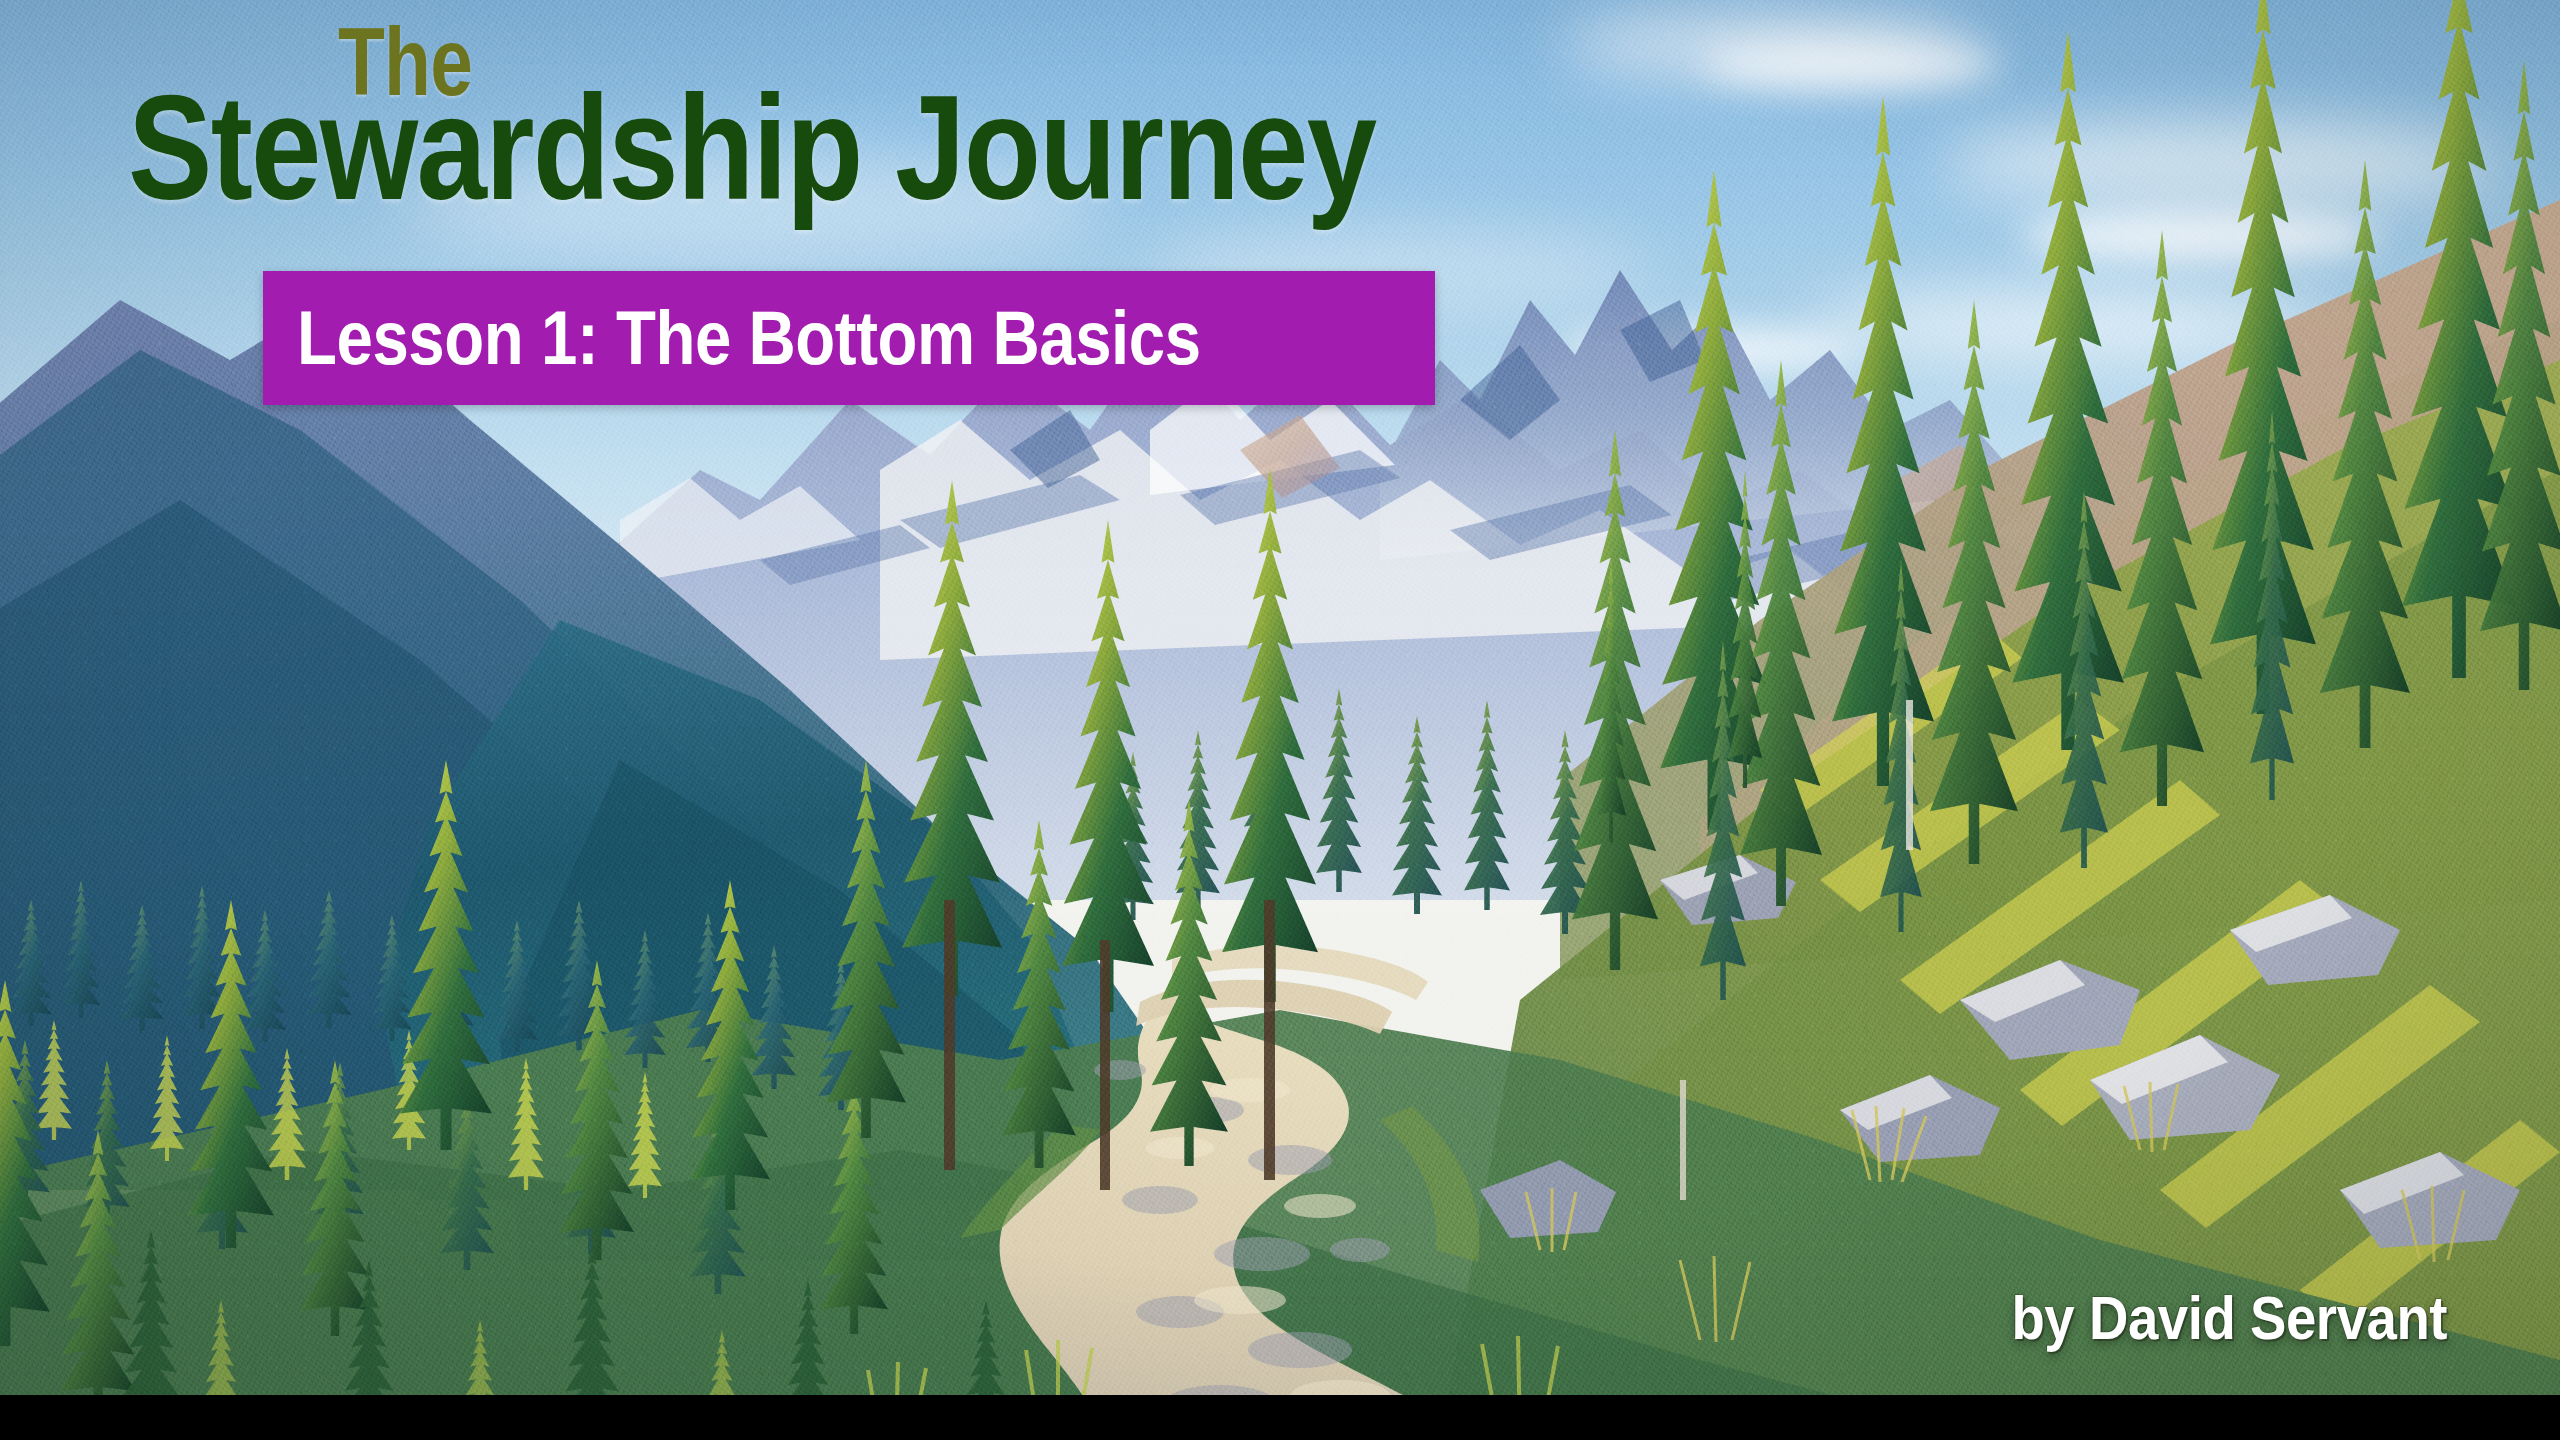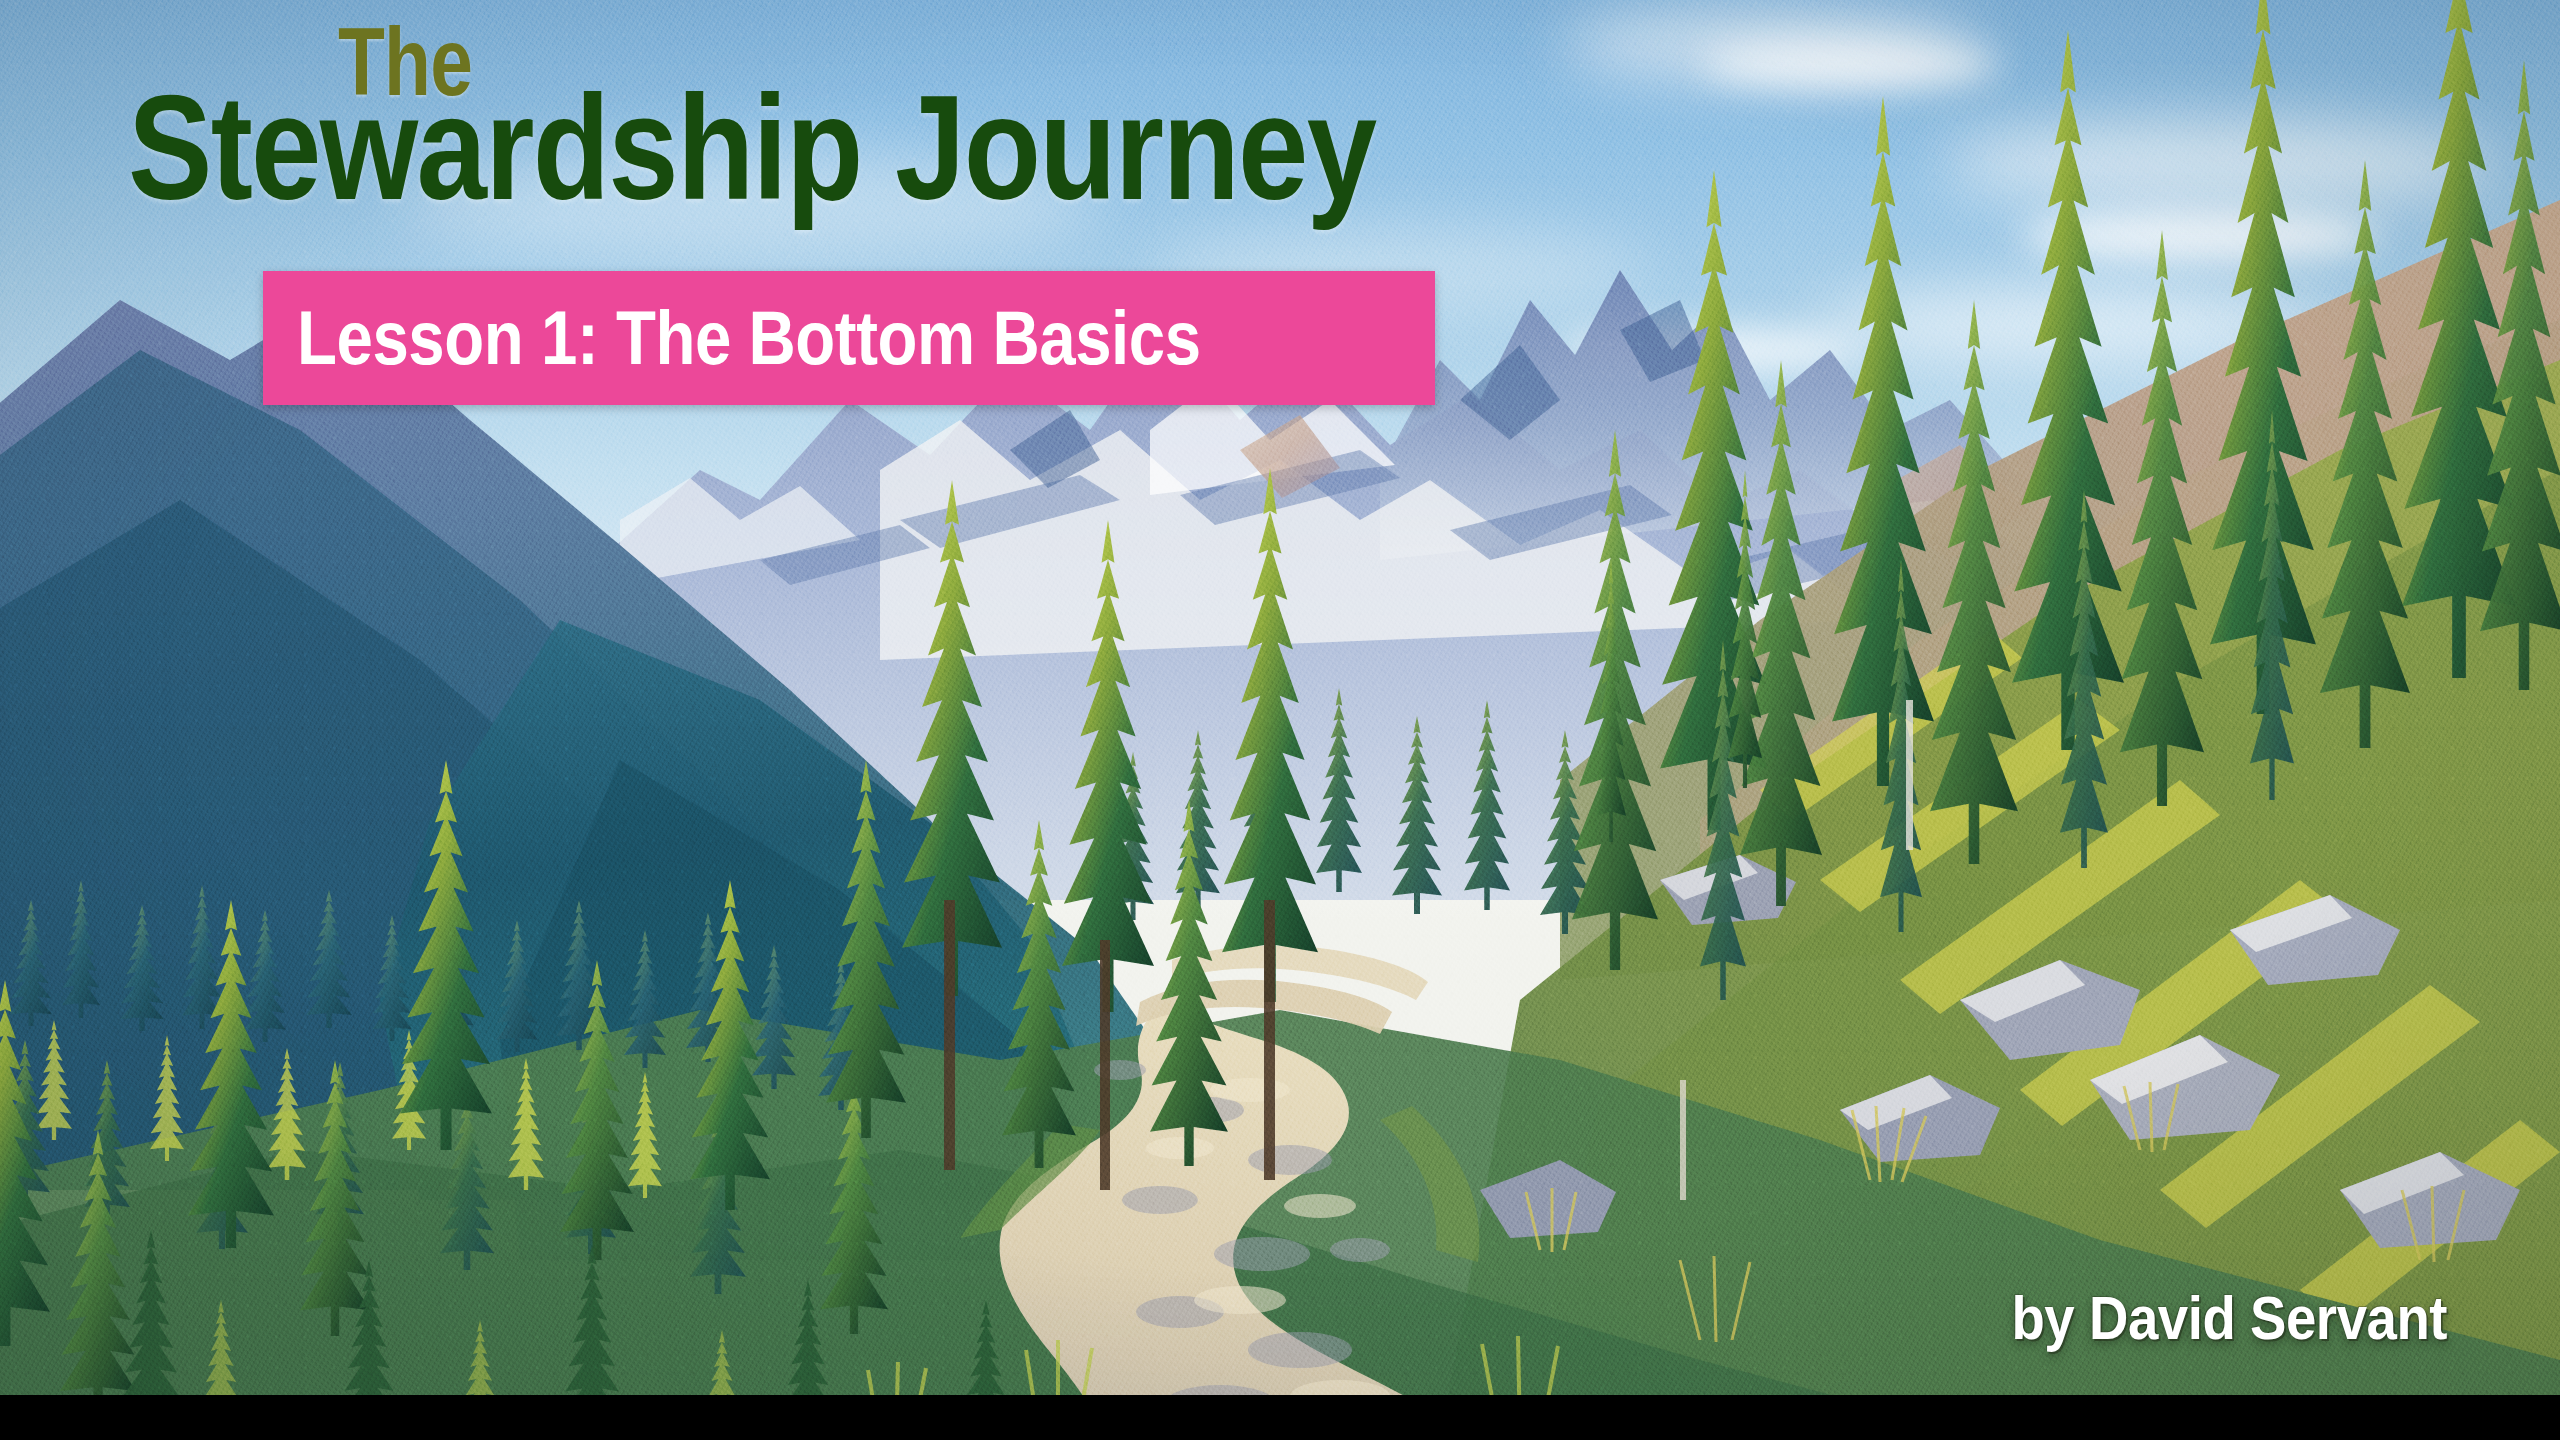--- a/index.html
+++ b/index.html
@@ -88,21 +88,21 @@
     white-space:nowrap;
     color:#174b0d;
     transform:scaleX(.855);
     transform-origin:left top;
     text-shadow:0 3px 5px rgba(255,255,255,.30);
   }
   #lesson-banner{
     position:absolute;
     left:263px;top:271px;
     width:1172px;height:134px;
-    background:#ec4899;
+    background:#a21caf;
     display:flex;align-items:center;
     box-shadow:0 3px 9px rgba(0,0,0,.22);
   }
   #lesson-text{
     font-family:"Liberation Sans",sans-serif;
     font-weight:700;
     font-size:76px;
     line-height:1;
     letter-spacing:-.5px;
     color:#ffffff;

